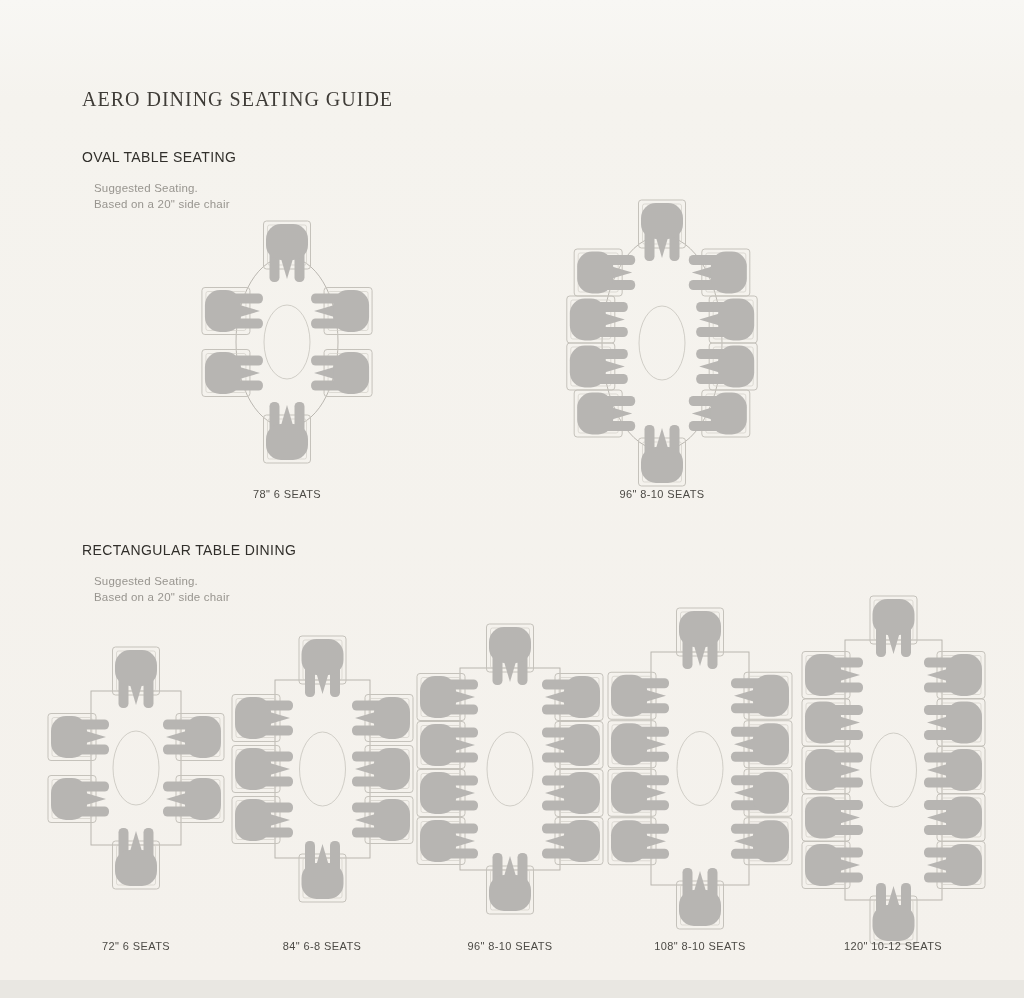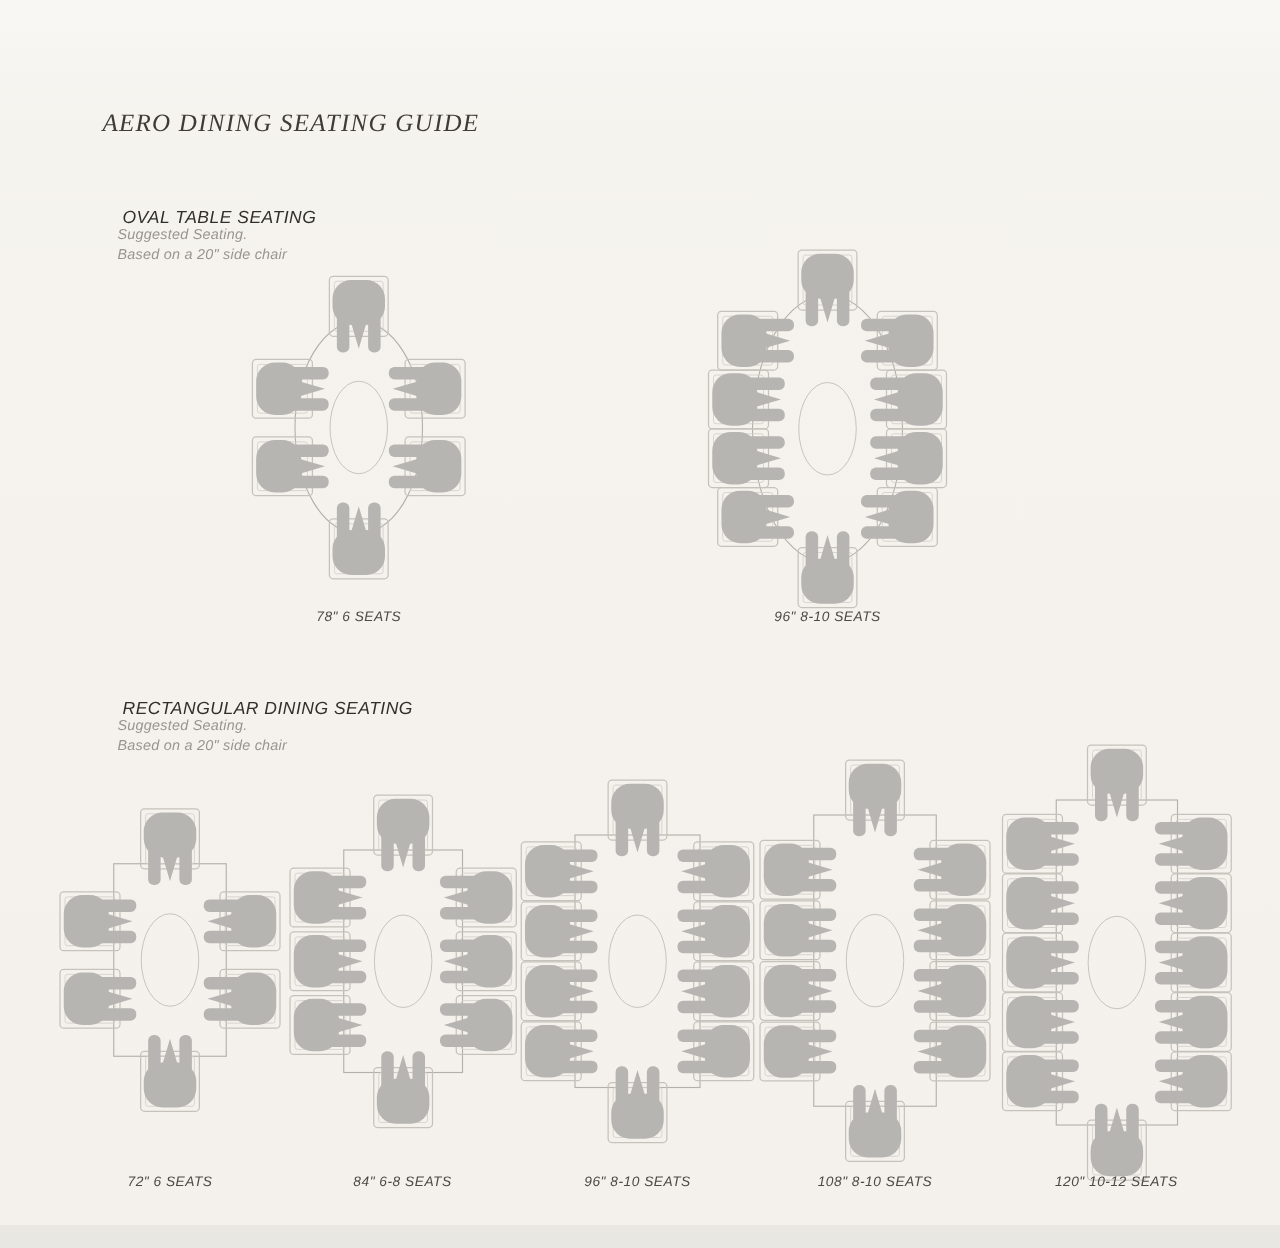--- a/index.html
+++ b/index.html
@@ -3,30 +3,29 @@
 <meta charset="utf-8">
 <style>
   html,body{margin:0;padding:0;}
   body{background:#e9e7e2;}
   .page{
     position:relative;
     width:1024px;height:980px;
     background:linear-gradient(180deg,#f8f7f4 0%,#f5f3ee 10%,#f4f1ec 100%);
     font-family:"Liberation Sans","DejaVu Sans",sans-serif;
     overflow:hidden;
-    font-style:italic;
   }
   .title{
     position:absolute;left:82px;top:88px;margin:0;
     font-family:"Liberation Serif","DejaVu Serif",serif;
     font-weight:400;font-size:20px;letter-spacing:1px;
     color:#3f3c37;
   }
   .section-heading{
-    position:absolute;margin:16px;
+    position:absolute;margin:0;
     font-size:14px;font-weight:500;letter-spacing:0.4px;
     color:#312f2b;
   }
   .section-note{
     position:absolute;margin:12px;
     font-size:11.5px;line-height:1.42;letter-spacing:0.2px;
     color:#98958f;
   }
   #oval-heading{left:82px;top:149px;}
   #oval-note{left:82px;top:168px;}
@@ -51,21 +50,21 @@
 <div class="page">
 
   <h1 class="title">AERO DINING SEATING GUIDE</h1>
 
   <h2 class="section-heading" id="oval-heading">OVAL TABLE SEATING</h2>
   <p class="section-note" id="oval-note">
     <span>Suggested Seating.</span><br>
     <span>Based on a 20" side chair</span>
   </p>
 
-  <h2 class="section-heading" id="rect-heading">RECTANGULAR DINING SEATING</h2>
+  <h2 class="section-heading" id="rect-heading">RECTANGULAR TABLE DINING</h2>
   <p class="section-note" id="rect-note">
     <span>Suggested Seating.</span><br>
     <span>Based on a 20" side chair</span>
   </p>
 
   <div id="diagrams">
       <div class="diagram" style="left: 184px; top: 205px;">
         <svg width="206" height="274" viewBox="0 0 206 274">
           <ellipse cx="103" cy="137" rx="51" ry="85" class="table-shape"></ellipse>
           <ellipse cx="103" cy="137" rx="23" ry="37" class="table-inner"></ellipse>

